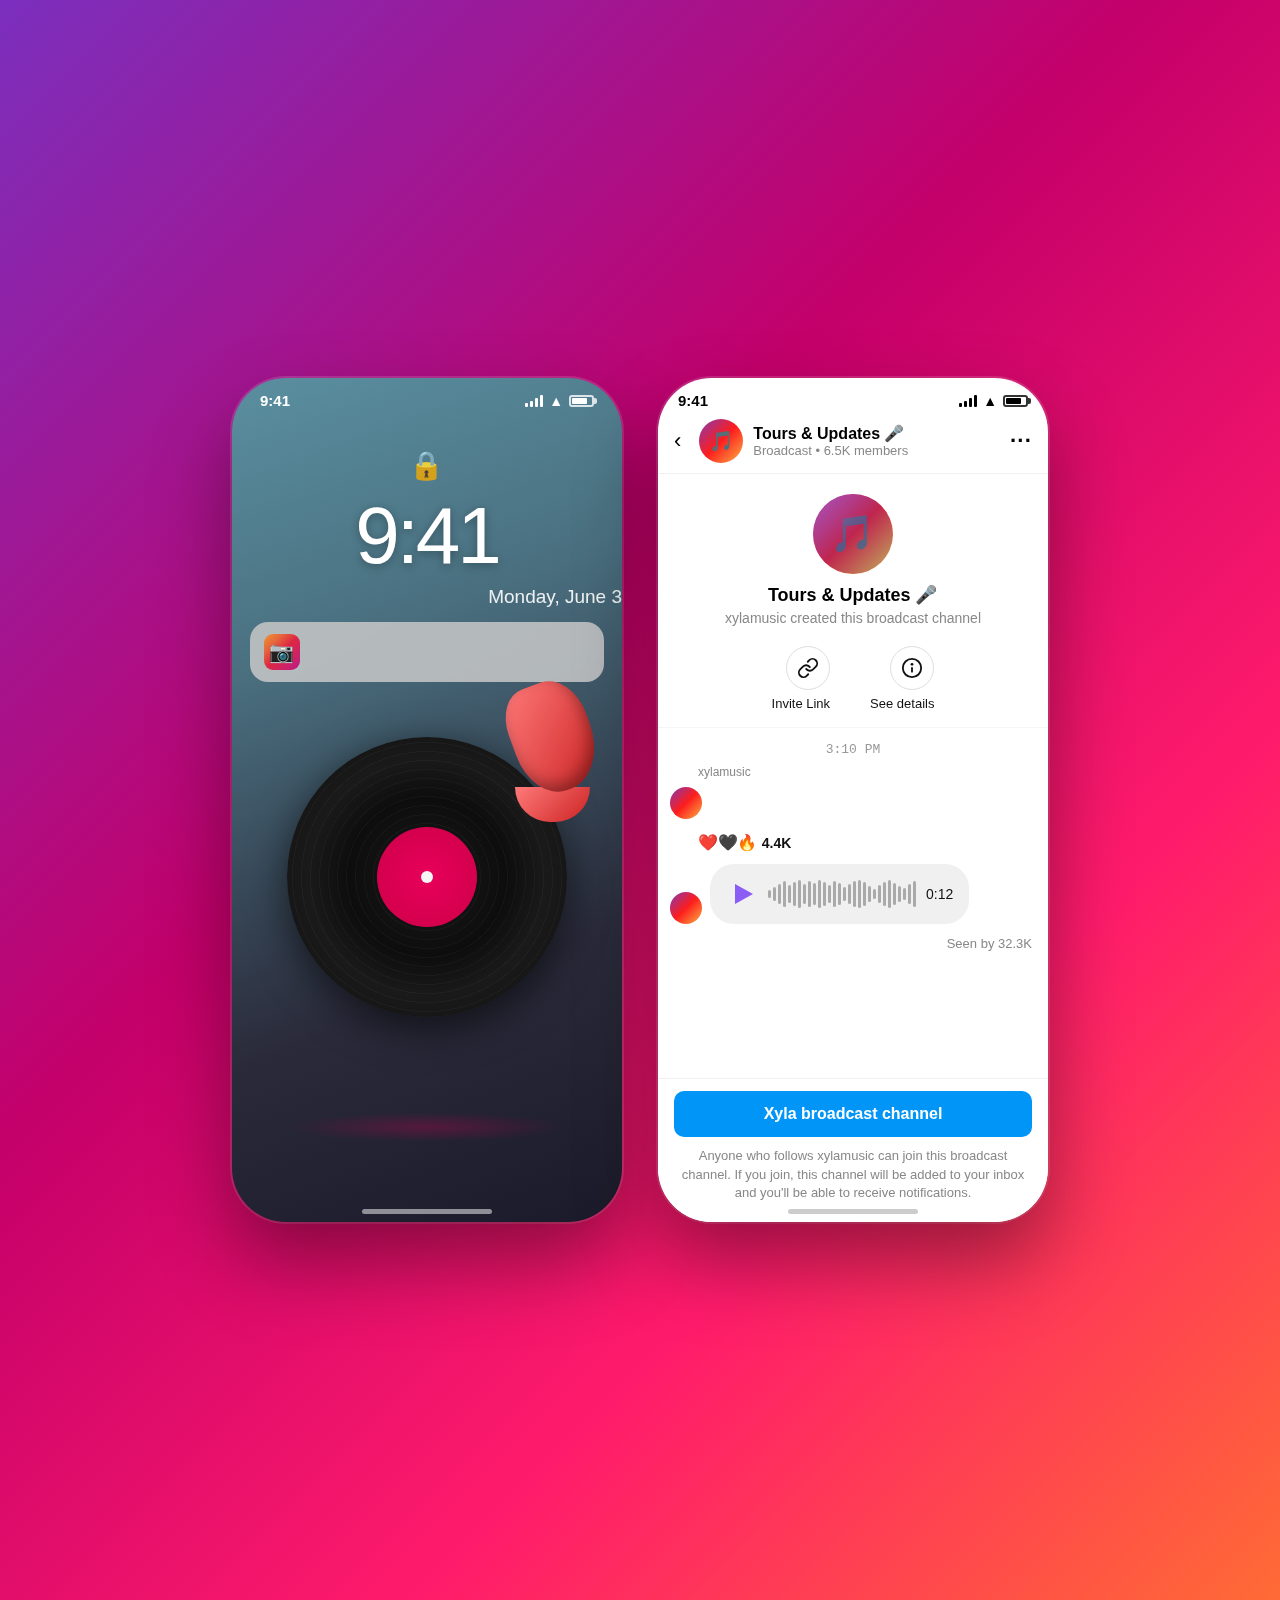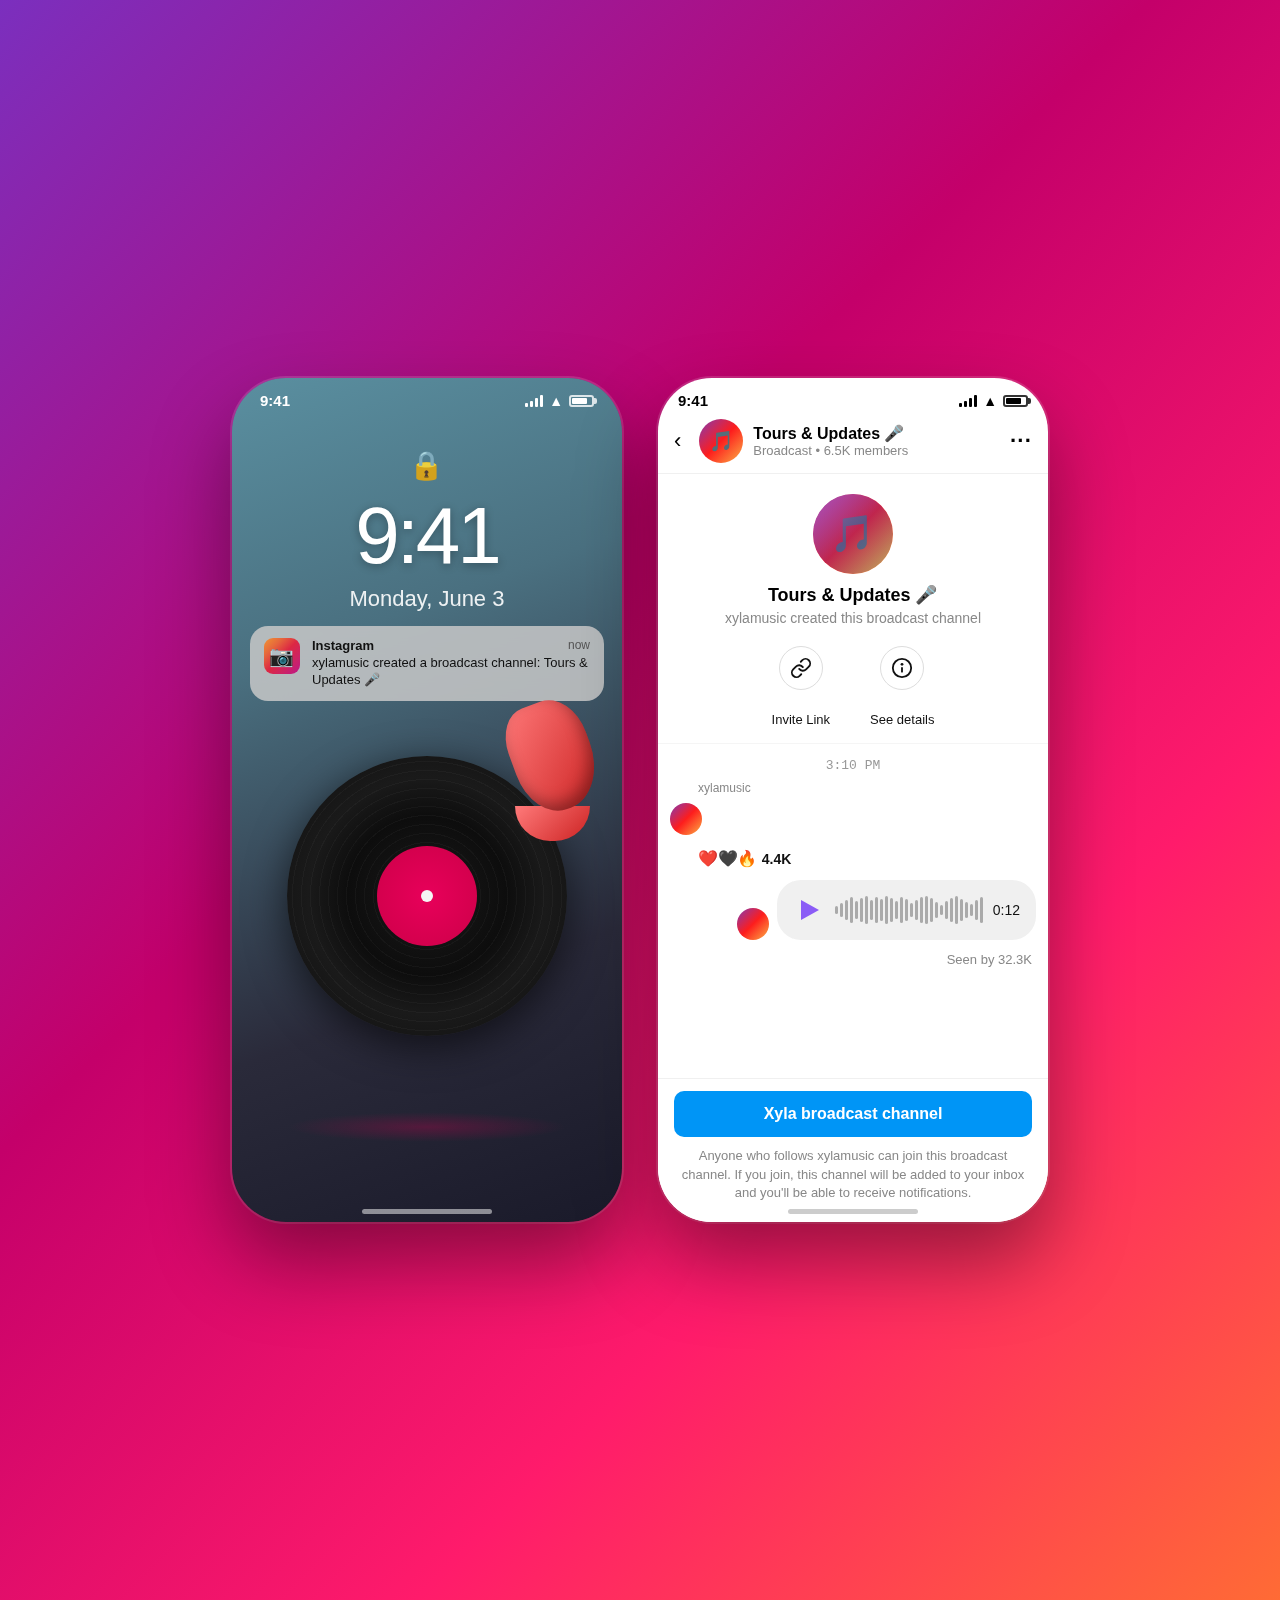--- a/index.html
+++ b/index.html
@@ -110,23 +110,23 @@
     .lock-time {
       text-align: center;
       color: white;
       font-size: 80px;
       font-weight: 300;
       letter-spacing: -3px;
       margin-top: 8px;
       text-shadow: 0 2px 10px rgba(0,0,0,0.3);
     }
     .lock-date {
-      text-align: center;
+      text-align: right;
       color: white;
-      font-size: 22px;
+      font-size: 19px;
       font-weight: 400;
       margin-top: 4px;
       opacity: 0.9;
     }
 
     
     .vinyl-area {
       position: relative;
       width: 100%;
       margin-top: 20px;
@@ -354,22 +354,22 @@
       margin-bottom: 16px;
     }
     .channel-actions {
       display: flex;
       gap: 40px;
       margin-top: 4px;
     }
     .channel-action-btn {
       display: flex;
       flex-direction: column;
-      align-items: center;
-      gap: 22px;
+      align-items: flex-end;
+      gap: 6px;
       cursor: pointer;
     }
     .action-icon-circle {
       width: 44px;
       height: 44px;
       border-radius: 50%;
       border: 1.5px solid #ddd;
       display: flex;
       align-items: center;
       justify-content: center;
@@ -547,27 +547,20 @@
     <div class="lock-icon-container">
       <span class="lock-symbol">🔒</span>
     </div>
 
     <div class="lock-time">9:41</div>
     <div class="lock-date">Monday, June 3</div>
 
     <div class="notification-banner">
       <div class="notif-icon">
         <span class="notif-icon-inner">📷</span>
-      </div>
-      <div class="notif-content">
-        <div class="notif-header">
-          <span class="notif-app">Instagram</span>
-          <span class="notif-time">now</span>
-        </div>
-        <div class="notif-text">xylamusic created a broadcast channel: Tours &amp; Updates 🎤</div>
       </div>
     </div>
 
     <div class="vinyl-area">
 
       <div style="position:absolute;top:-20px;right:30px;z-index:3;">
         <div style="width:80px;height:110px;background:linear-gradient(135deg,#ff7a7a,#cc2222);border-radius:35% 40% 50% 45%;transform:rotate(-20deg);box-shadow:inset -3px -8px 15px rgba(0,0,0,0.35);">
         </div>
         <div style="width:75px;height:35px;background:linear-gradient(135deg,#ff7a7a,#cc2222);border-radius:0 0 35px 35px;margin-top:-5px;margin-left:3px;"></div>
       </div>
@@ -648,21 +641,21 @@
 
       <div class="message-row">
         <div class="message-avatar-small"></div>
       </div>
 
       <div class="message-reactions">
         <span>❤️🖤🔥</span>
         <span class="reaction-count">4.4K</span>
       </div>
 
-      <div class="message-row" style="margin-top:8px;justify-content:flex-end;">
+      <div class="message-row" style="margin-top:8px;">
         <div class="message-avatar-small"></div>
         <div class="voice-message">
           <div class="play-btn">
             <div class="play-triangle"></div>
           </div>
           <div class="waveform">
             <div class="wave-bar" style="height:8px;"></div>
             <div class="wave-bar" style="height:14px;"></div>
             <div class="wave-bar" style="height:20px;"></div>
             <div class="wave-bar" style="height:26px;"></div>

